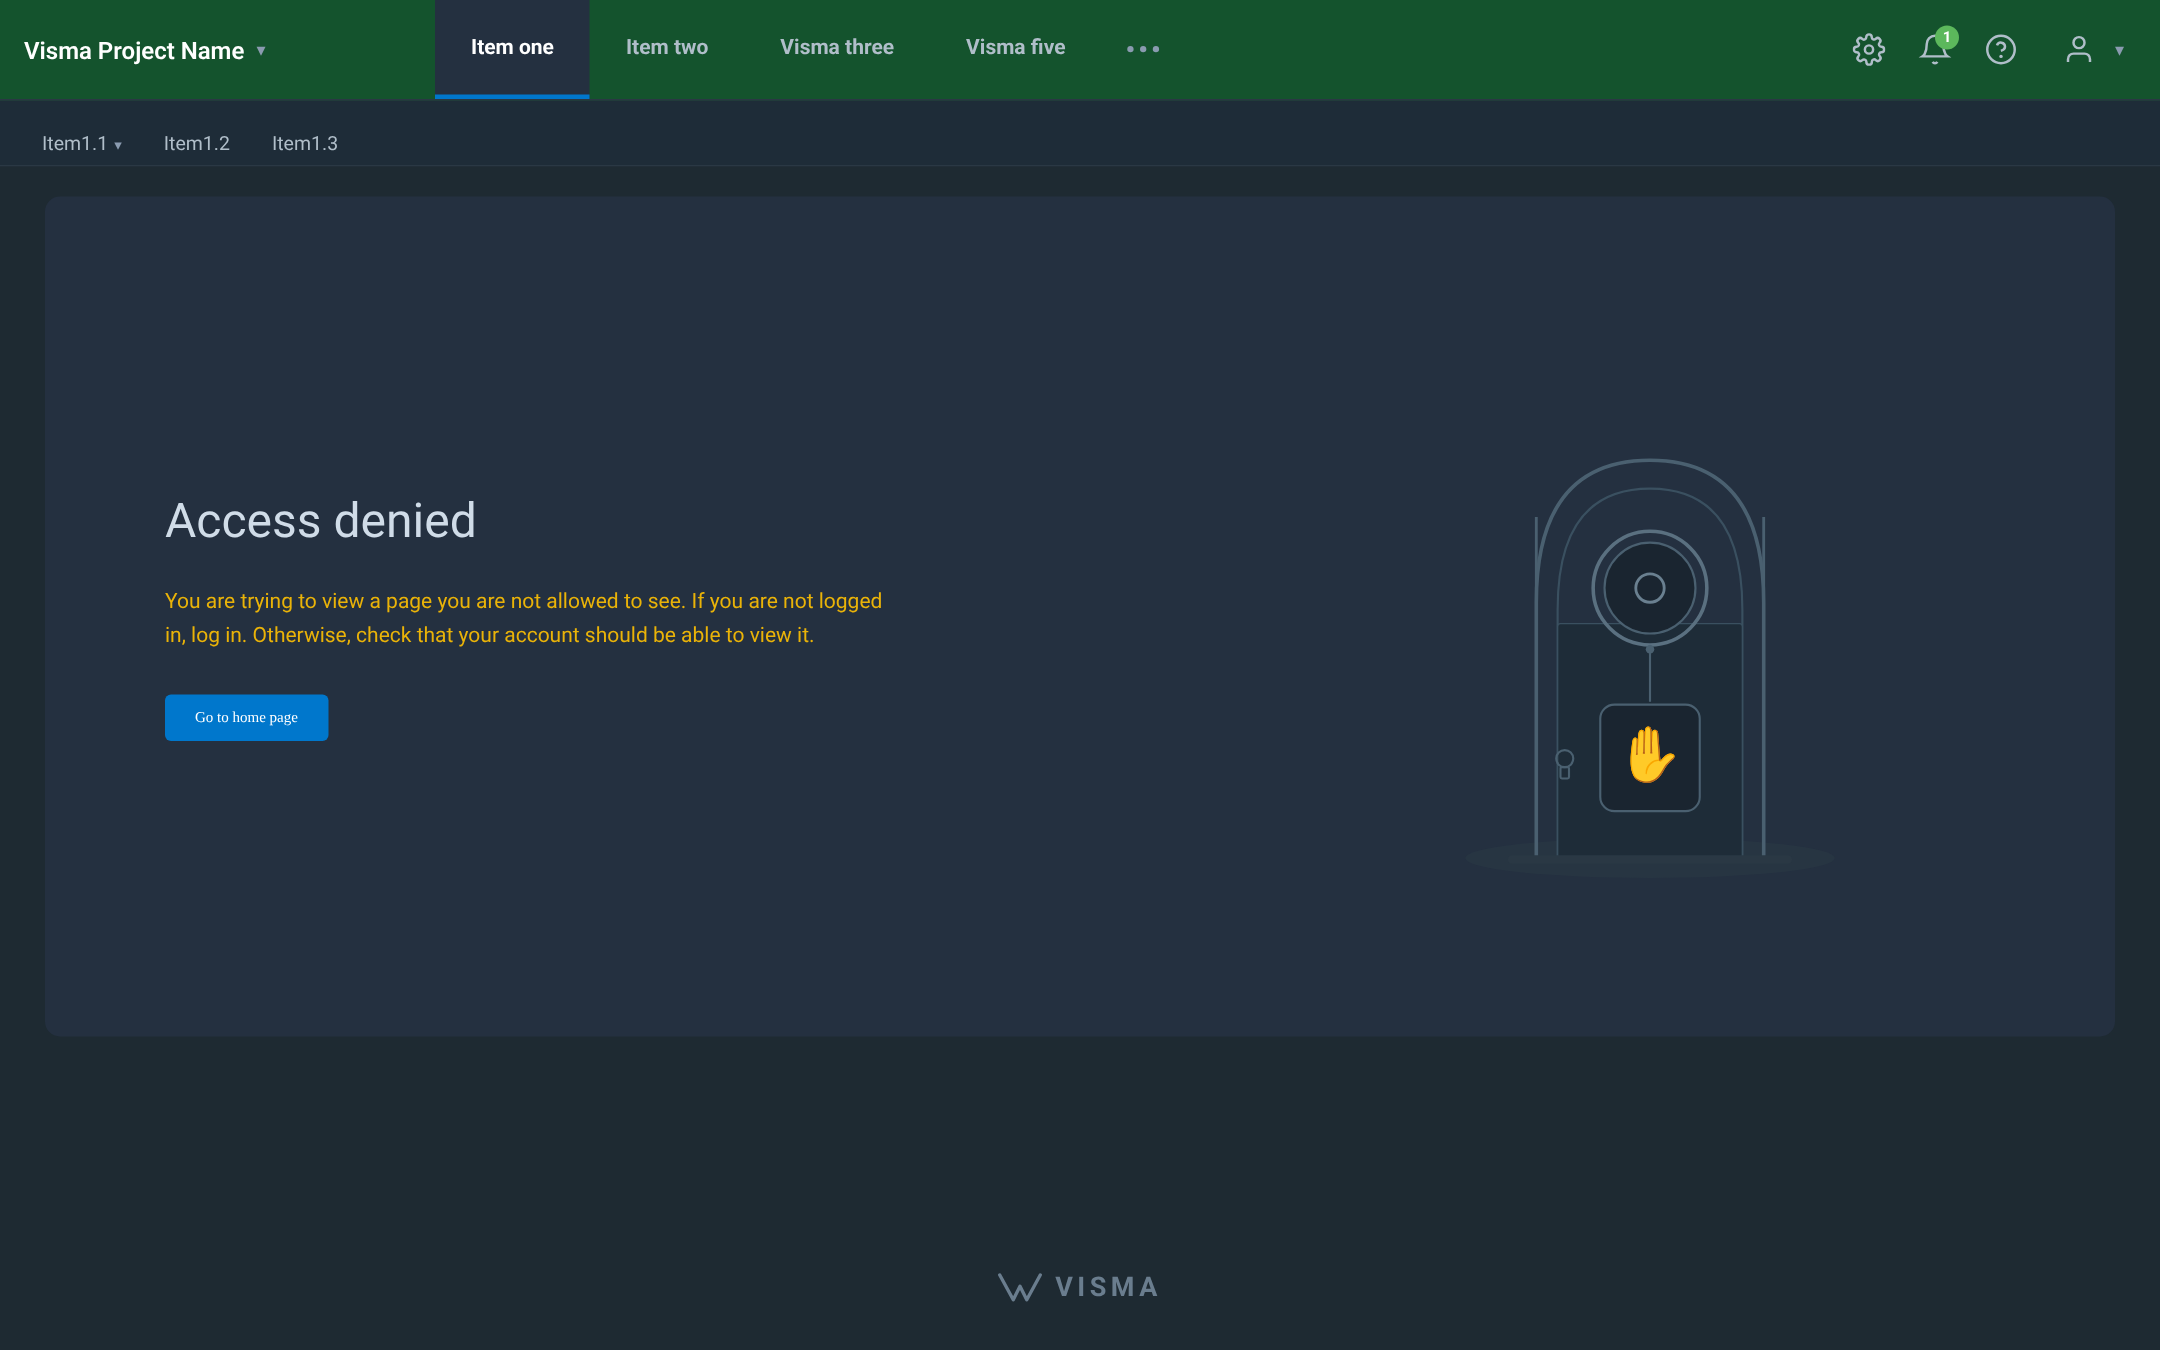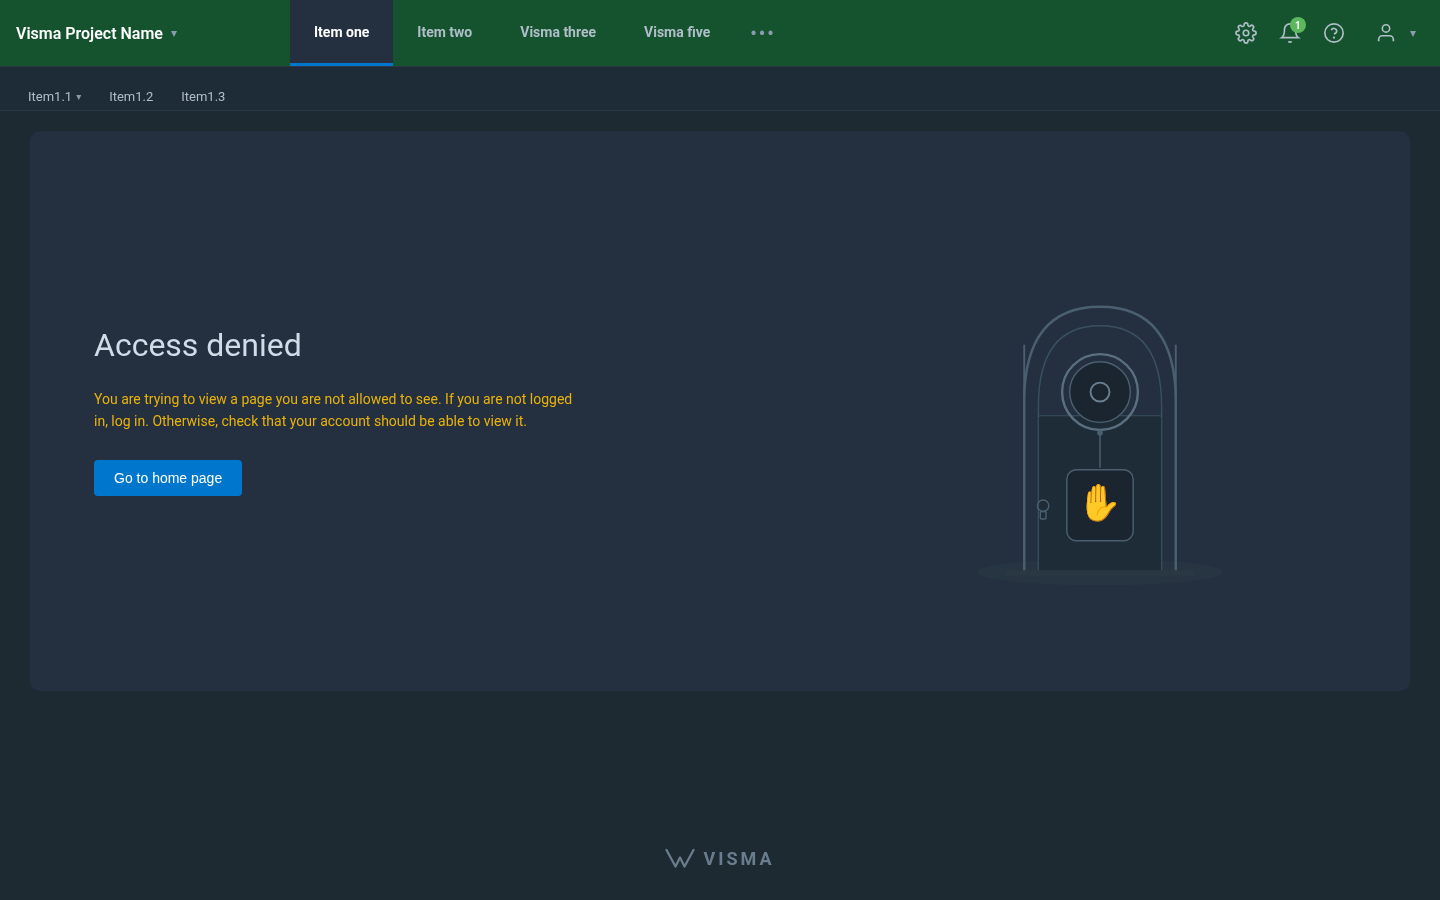--- a/index.html
+++ b/index.html
@@ -171,21 +171,21 @@
       border-radius: 10px;
       padding: 0;
       overflow: hidden;
       display: flex;
       align-items: center;
       min-height: 560px;
       position: relative;
     }
 
     .card-left {
-      padding: 60px 64px;
+      padding: 60px 80px;
       flex: 0 0 55%;
     }
 
     .access-denied-title {
       font-size: 32px;
       font-weight: 400;
       color: #d0dce8;
       margin-bottom: 24px;
     }
 
@@ -196,26 +196,27 @@
       max-width: 480px;
       margin-bottom: 28px;
     }
 
     .btn-home {
       display: inline-flex;
       align-items: center;
       padding: 10px 20px;
       background-color: #0077cc;
       color: #fff;
-      font-size: 14px;
+      font-size: 10px;
       border-radius: 4px;
       cursor: pointer;
       border: none;
       font-weight: 500;
       text-decoration: none;
+      font-family: Liberation Serif, serif;
     }
 
     .card-right {
       flex: 0 0 45%;
       display: flex;
       align-items: center;
       justify-content: center;
       padding: 40px;
     }
 

